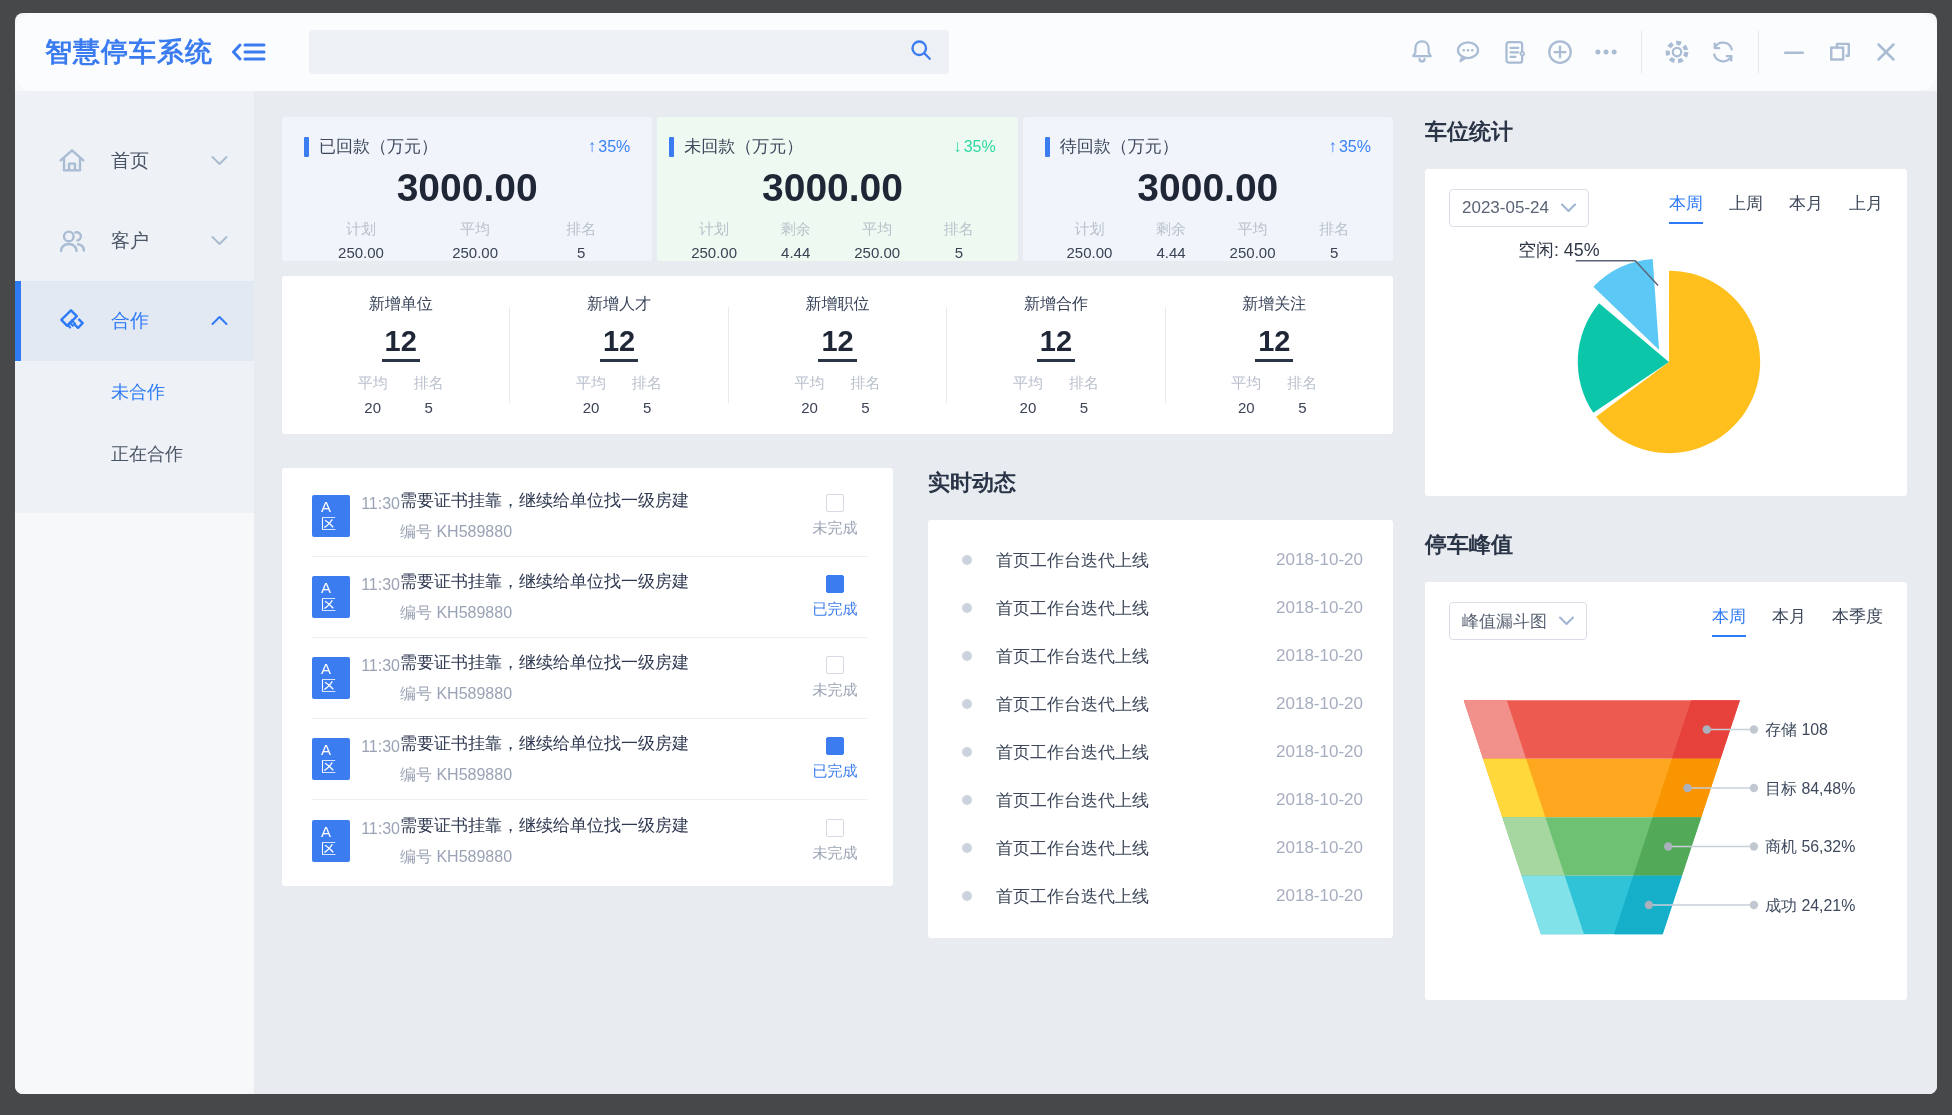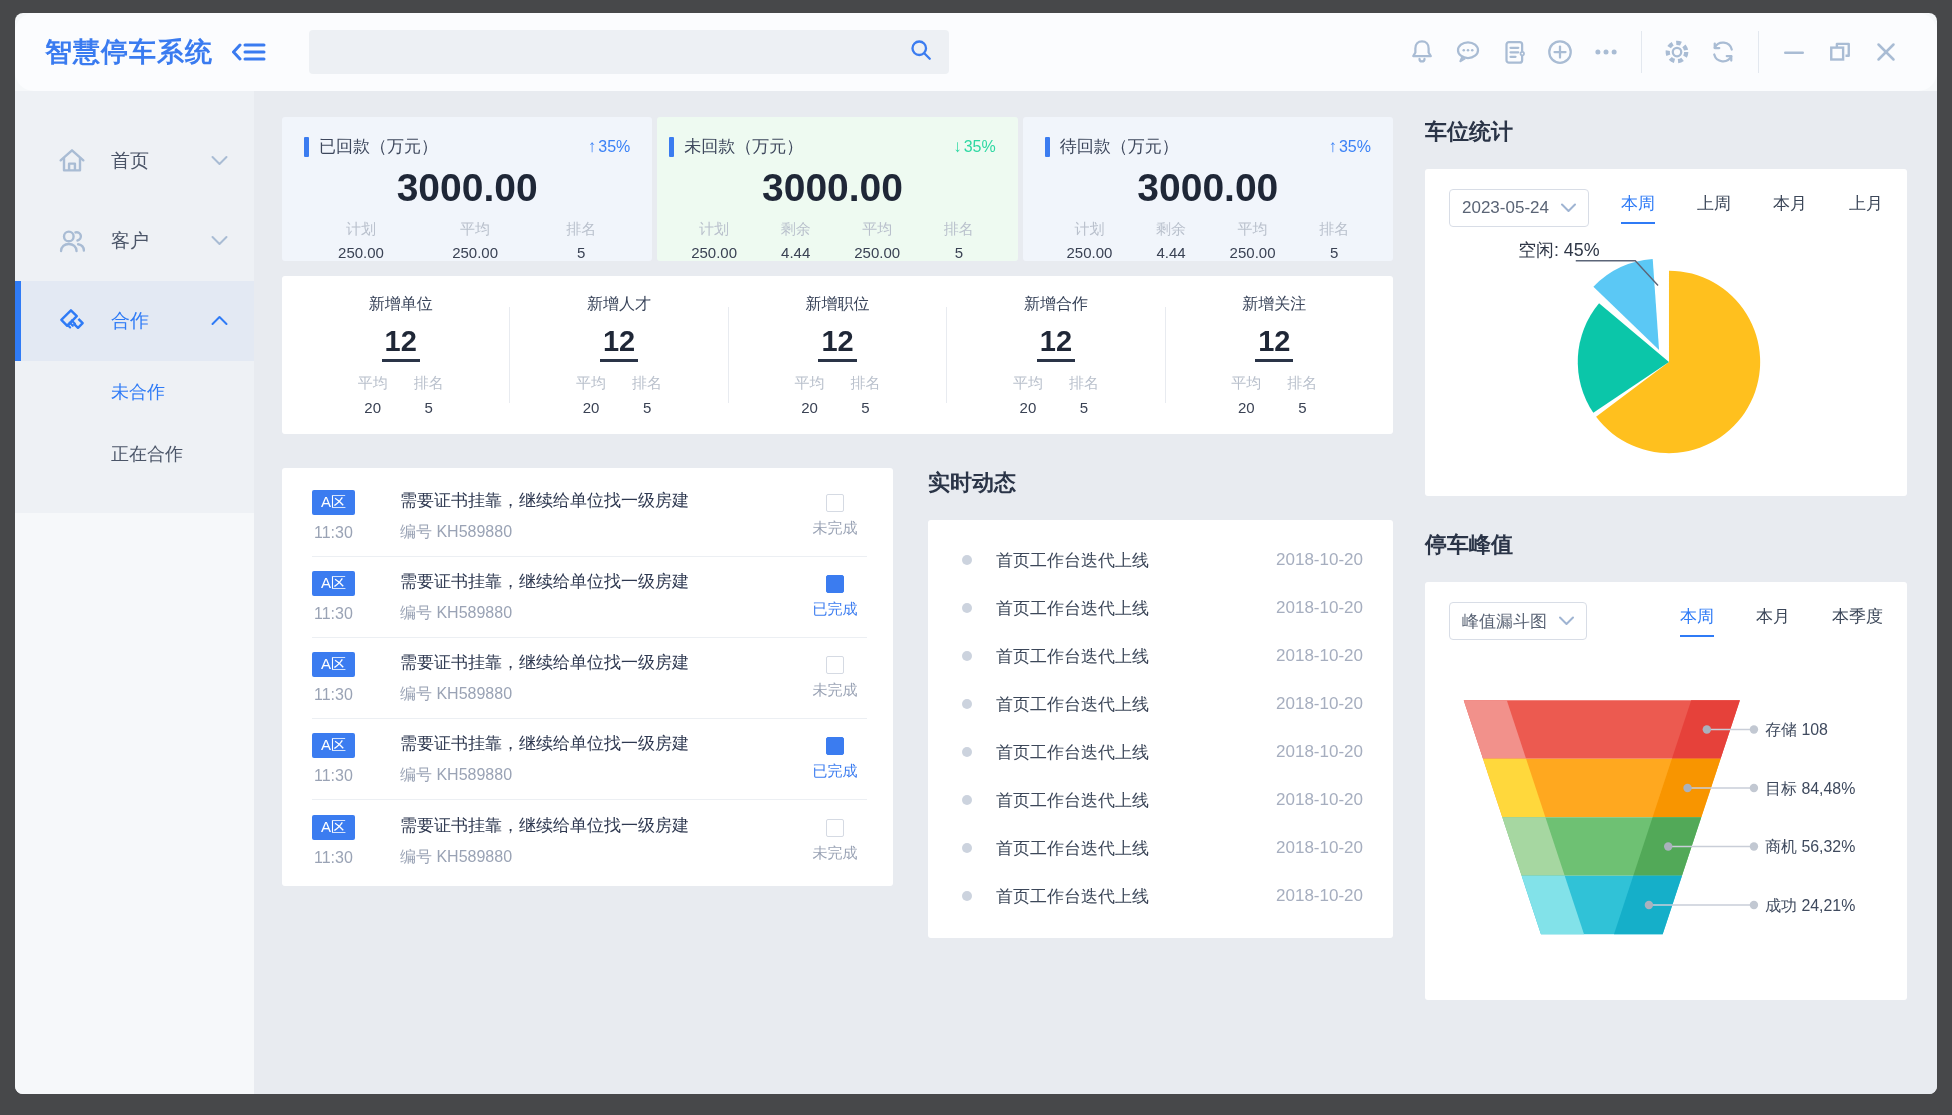--- a/index.html
+++ b/index.html
@@ -67,21 +67,21 @@
   
   .bottom-row { display:flex; gap:35px; margin-top:34px; }
   .rem-col { width:611px; flex:0 0 auto; }
   .feed-col { flex:1; min-width:0; }
   .panel { background:#fff; border-radius:3px; }
 
   
   #rem-panel { height:418px; padding:8px 26px 0 30px; }
   .rem-row { display:flex; align-items:center; height:81px; border-bottom:1px solid #eceff3; }
   .rem-row:last-child { border-bottom:none; }
-  .rem-left { width:88px; flex:0 0 auto; display:flex; flex-direction:column; align-items:flex-start; gap:9px; }
+  .rem-left { width:88px; flex:0 0 auto; display:flex; flex-direction:row; align-items:flex-start; gap:9px; }
   .zone-badge { background:#3b7cf0; color:#fff; font-size:15px; padding:3px 9px; border-radius:2px; }
   .rem-time { font-size:16px; color:#9aa3b5; padding-left:2px; }
   .rem-mid { flex:1; min-width:0; }
   .rem-title { font-size:17px; color:#2e3850; white-space:nowrap; }
   .rem-code { font-size:16px; color:#9aa3b5; margin-top:10px; }
   .rem-right { width:64px; flex:0 0 auto; display:flex; flex-direction:column; align-items:center; gap:7px; }
   .chk { width:18px; height:18px; border-radius:2px; border:1px solid #d5dae3; background:#fff; cursor:pointer; }
   .chk.done { background:#3b7cf0; border-color:#3b7cf0; }
   .rem-status { font-size:15px; color:#9aa3b5; white-space:nowrap; }
   .rem-status.done { color:#3b7cf0; }
@@ -91,21 +91,21 @@
   .feed-row { display:flex; align-items:center; height:48px; }
   .feed-dot { width:10px; height:10px; border-radius:50%; background:#ccd3de; margin-right:24px; flex:0 0 auto; }
   .feed-text { font-size:17px; color:#3c4759; flex:1; white-space:nowrap; }
   .feed-date { font-size:17px; color:#a6aebf; }
 
   
   .rc-panel { background:#fff; border-radius:3px; padding:20px 24px; }
   .rc-controls { display:flex; align-items:center; }
   .select { border:1px solid #d8dde6; border-radius:4px; height:38px; display:flex; align-items:center;
             padding:0 12px; gap:12px; font-size:17px; color:#5a6475; cursor:pointer; background:#fff; }
-  .tabs { margin-left:auto; display:flex; gap:42px; }
+  .tabs { margin-left:auto; display:flex; gap:26px; }
   .tab { font-size:17px; color:#3c4759; padding-bottom:7px; cursor:pointer; white-space:nowrap; }
   .tab.active { color:#2f7bf6; border-bottom:2px solid #2f7bf6; }
   #pie-panel { height:327px; }
   #peak-panel { height:418px; margin-top:0; }
   .rcol .sec-gap { margin-top:34px; }
   svg text { font-family:"Liberation Sans","DejaVu Sans",sans-serif; }
 </style>
 </head>
 <body>
 

